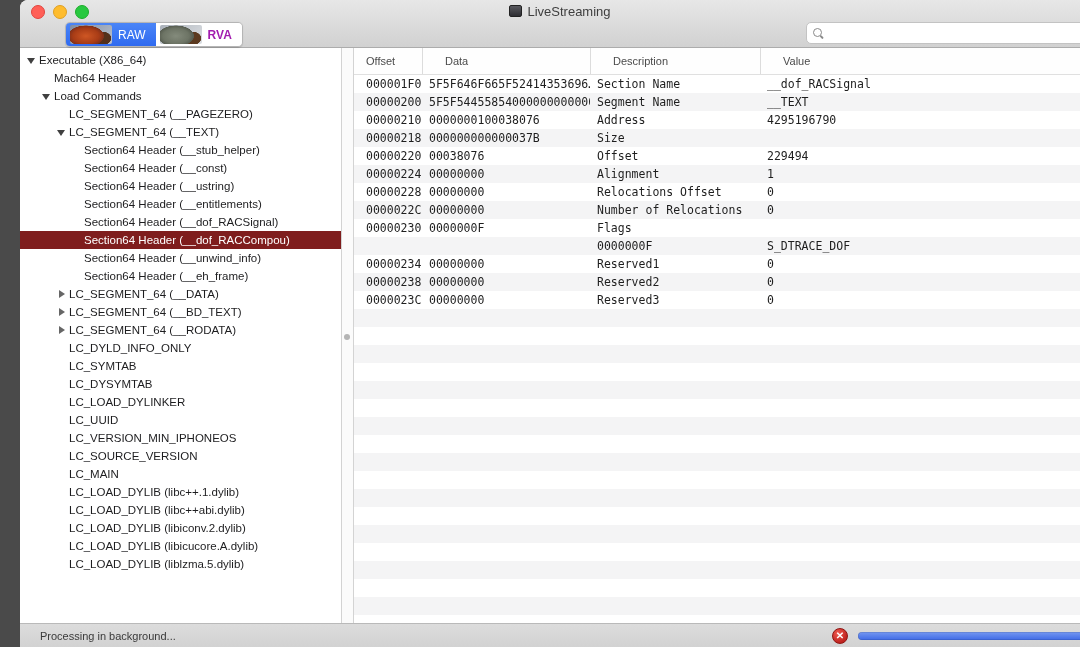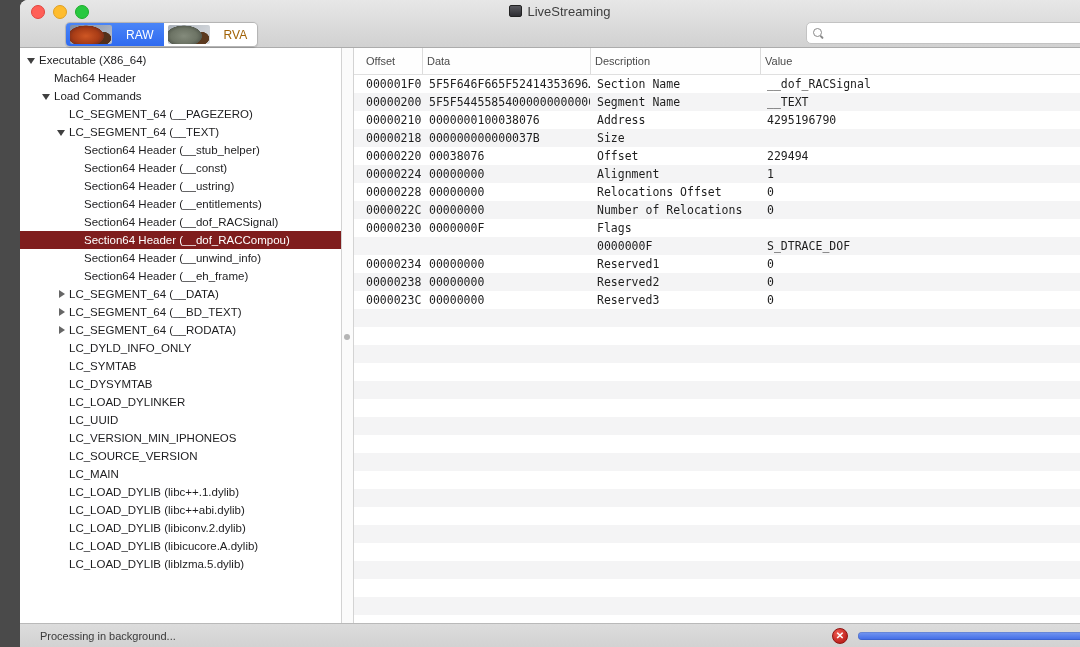--- a/index.html
+++ b/index.html
@@ -14,23 +14,23 @@
   .light.yellow{background:#febc2e;border:0.5px solid #de9f23;}
   .light.green{background:#28c840;border:0.5px solid #1dad2b;}
   .titlewrap{position:absolute;top:0;left:0;right:0;height:22px;display:flex;align-items:center;
              justify-content:center;gap:5px;}
   .doc-icon{width:13px;height:12px;border-radius:2px;background:linear-gradient(#5a5a60,#2e2e33);
             border:1px solid #222;box-sizing:border-box;}
   .title{font-size:13px;color:#3e3e3e;}
   .segments{position:absolute;left:45px;top:22px;height:23px;display:flex;
             border-radius:5px;overflow:hidden;border:0.5px solid #b5b5b5;
             box-shadow:0 0.5px 1px rgba(0,0,0,0.15);}
-  .segment{display:flex;align-items:center;gap:14px;padding:0 10px 0 4px;font-size:12px;cursor:default;}
+  .segment{display:flex;align-items:center;gap:6px;padding:0 10px 0 4px;font-size:12px;cursor:default;}
   .segment[data-selected="true"]{background:linear-gradient(#4a85f7,#2f6af0);color:#fff;}
-  .segment[data-selected="false"]{background:#fff;color:#a16207;}
+  .segment[data-selected="false"]{background:#fff;color:#a21caf;font-weight:bold;}
   .thumb{width:42px;height:19px;border-radius:2px;flex:0 0 42px;}
   .thumb-raw{background:
      radial-gradient(ellipse 62% 80% at 38% 58%, #cf5724 0%, #a83c16 50%, #80301a 68%, rgba(0,0,0,0) 70%),
      radial-gradient(ellipse 22% 38% at 78% 70%, #54301b 0% 88%, rgba(0,0,0,0) 94%),
      linear-gradient(135deg,#7e8ca3 0%,#98a3b4 45%,#bac0cb 100%);}
   .thumb-rva{background:
      radial-gradient(ellipse 62% 80% at 38% 58%, #848b7c 0%, #6d7465 50%, #565c50 68%, rgba(0,0,0,0) 70%),
      radial-gradient(ellipse 22% 38% at 78% 70%, #5c3a20 0% 88%, rgba(0,0,0,0) 94%),
      linear-gradient(135deg,#aab1ba 0%,#c2c7cd 45%,#dadde1 100%);}
   .search{position:absolute;top:22px;right:10px;width:284px;height:22px;background:#fff;
@@ -59,21 +59,21 @@
   .tree-row[data-level="1"]{padding-left:21px;}
   .tree-row[data-level="2"]{padding-left:36px;}
   .tree-row[data-level="3"]{padding-left:51px;}
   .splitter{width:11px;flex:0 0 11px;background:#fbfbfb;border-right:1px solid #d3d3d3;position:relative;}
   .dimple{position:absolute;left:2px;top:286px;width:6px;height:6px;border-radius:50%;
           background:#b5b5b5;}
   
   .table{flex:1;display:flex;flex-direction:column;min-width:0;background:#fff;}
   .thead{height:26px;flex:0 0 26px;display:grid;grid-template-columns:68px 168px 170px 1fr;
          background:#fefefe;border-bottom:1px solid #e0e0e0;align-items:center;}
-  .th{font-size:11px;color:#4b4b4b;padding-left:4px;height:100%;display:flex;align-items:center;
+  .th{font-size:11px;color:#4b4b4b;padding-left:22px;height:100%;display:flex;align-items:center;
       box-sizing:border-box;}
   .th:first-child{padding-left:12px;}
   .th + .th{border-left:1px solid #dcdcdc;}
   .tbody{flex:1;display:flex;flex-direction:column;overflow:hidden;}
   .trow{height:18px;flex:0 0 18px;display:grid;grid-template-columns:68px 168px 170px 1fr;
         align-items:center;font-family:"DejaVu Sans Mono","Liberation Mono",monospace;
         font-size:11.5px;color:#1e1e1e;white-space:nowrap;}
   .trow:nth-child(even){background:#f4f4f5;}
   .td{padding-left:7px;overflow:hidden;}
   .td:first-child{padding-left:12px;}

